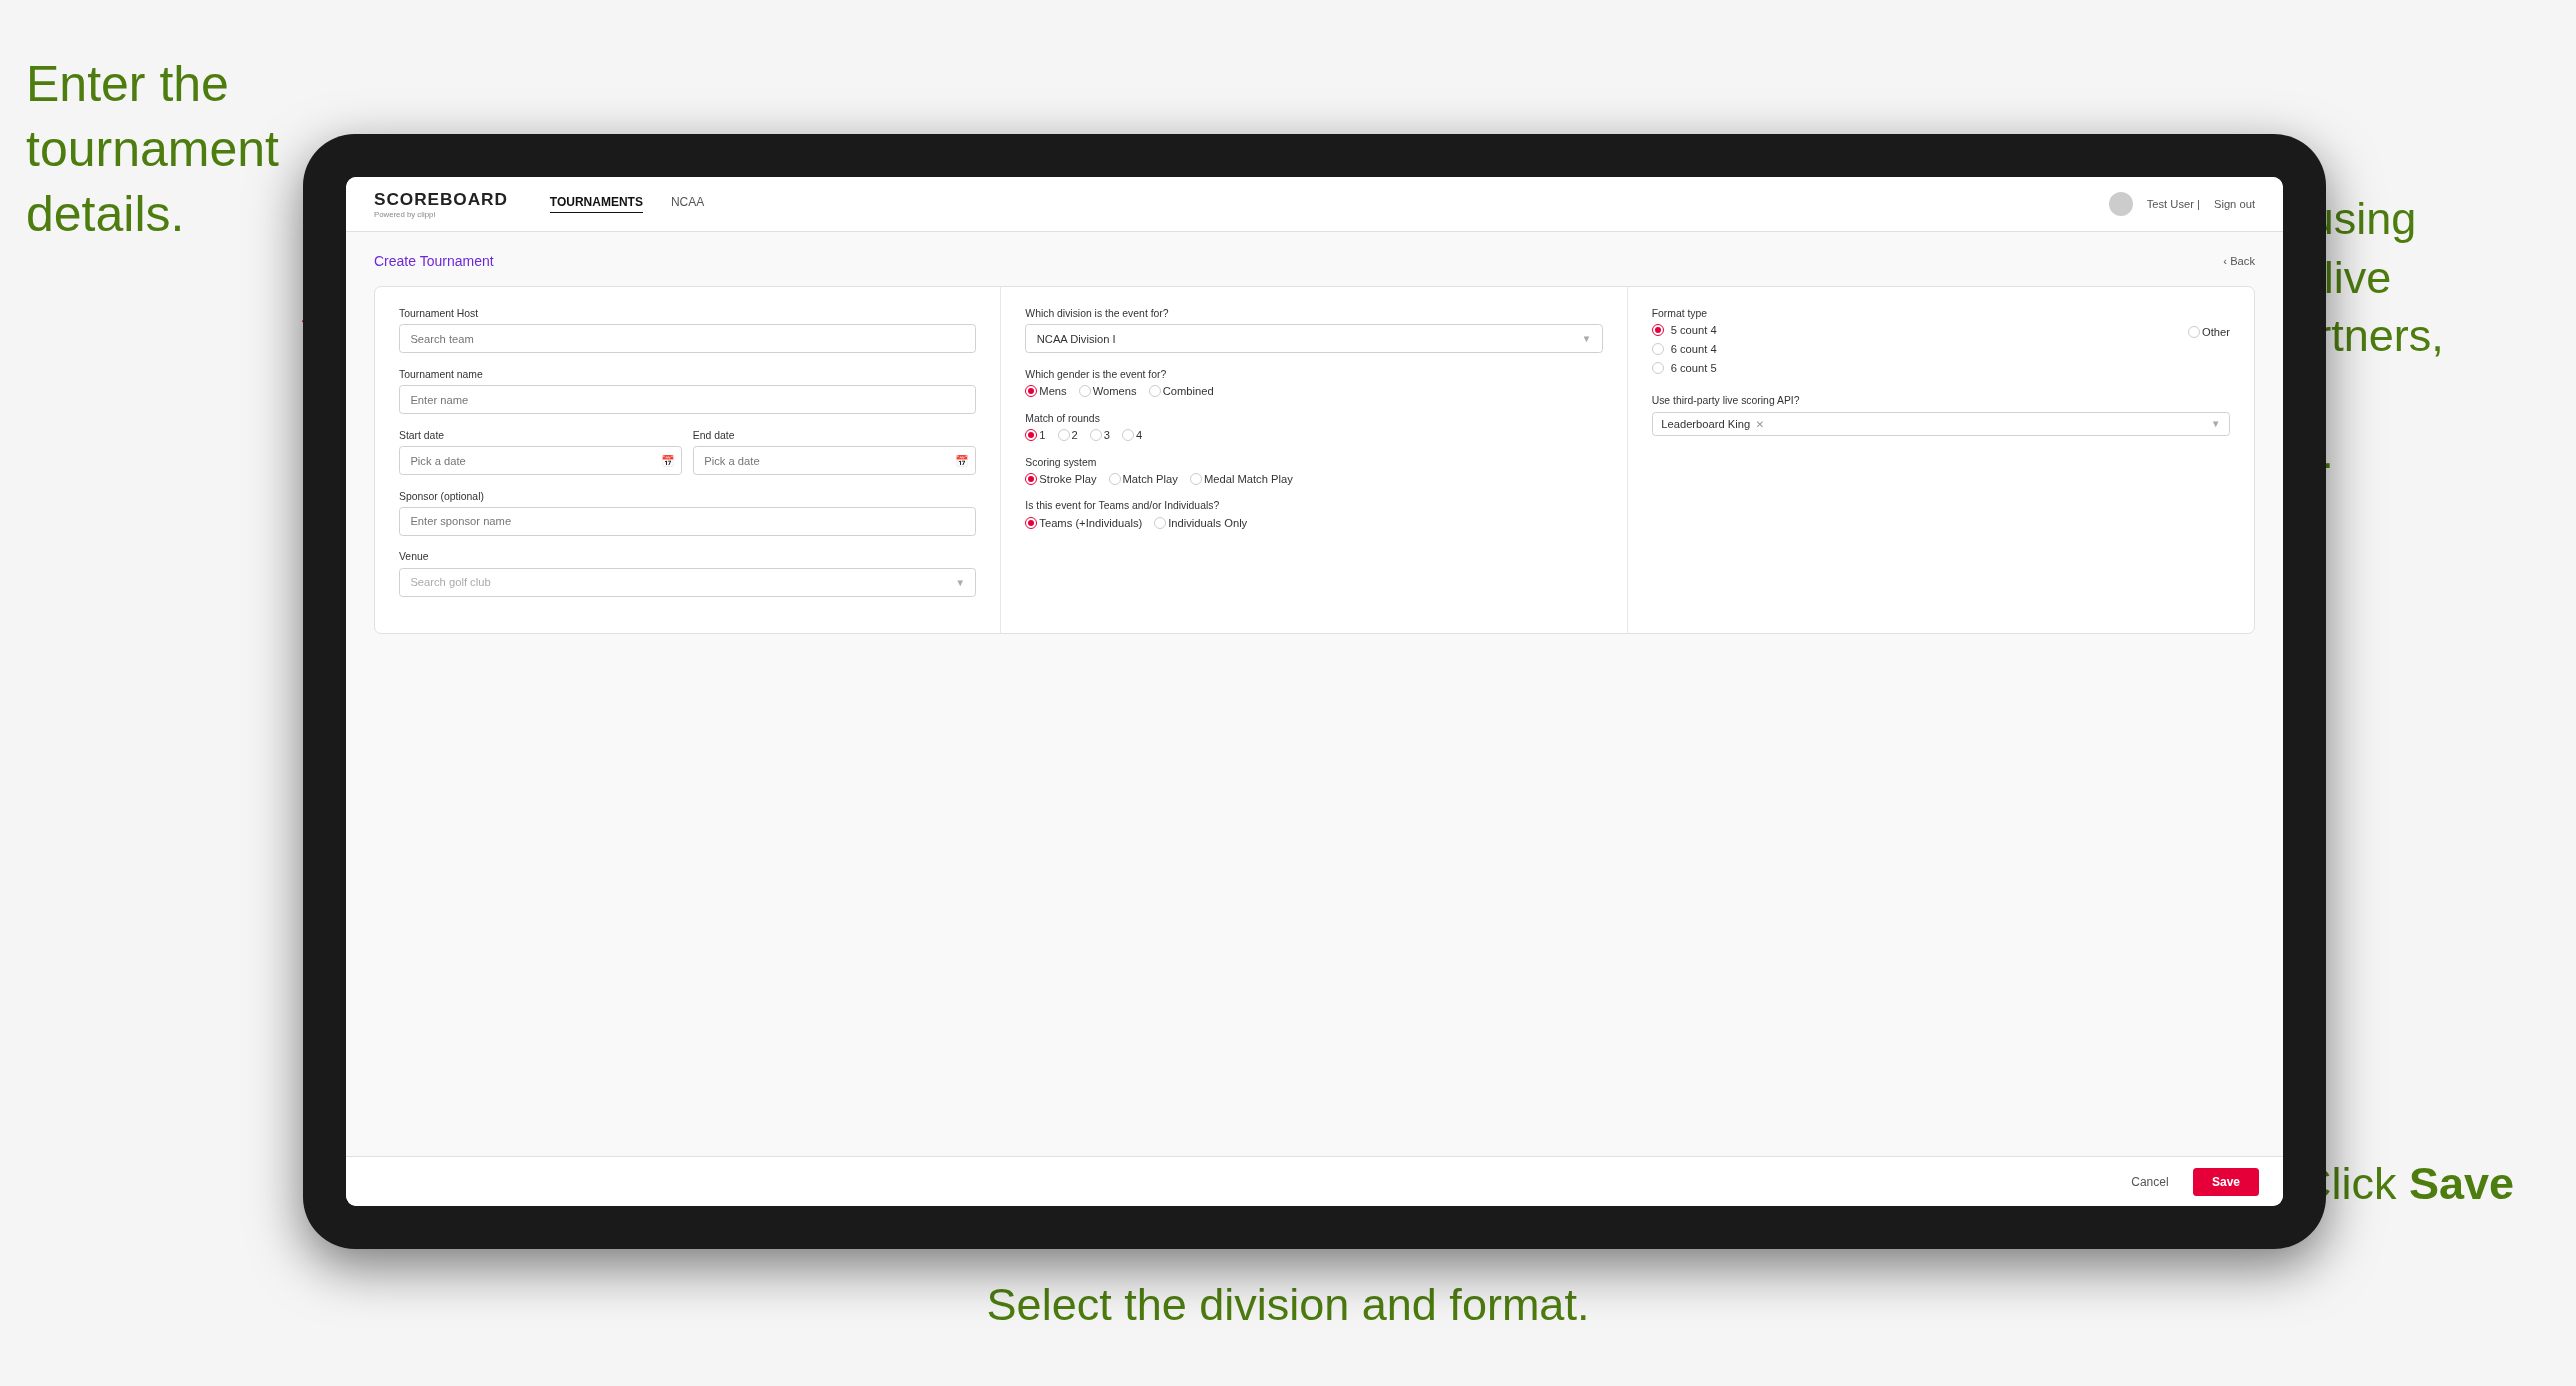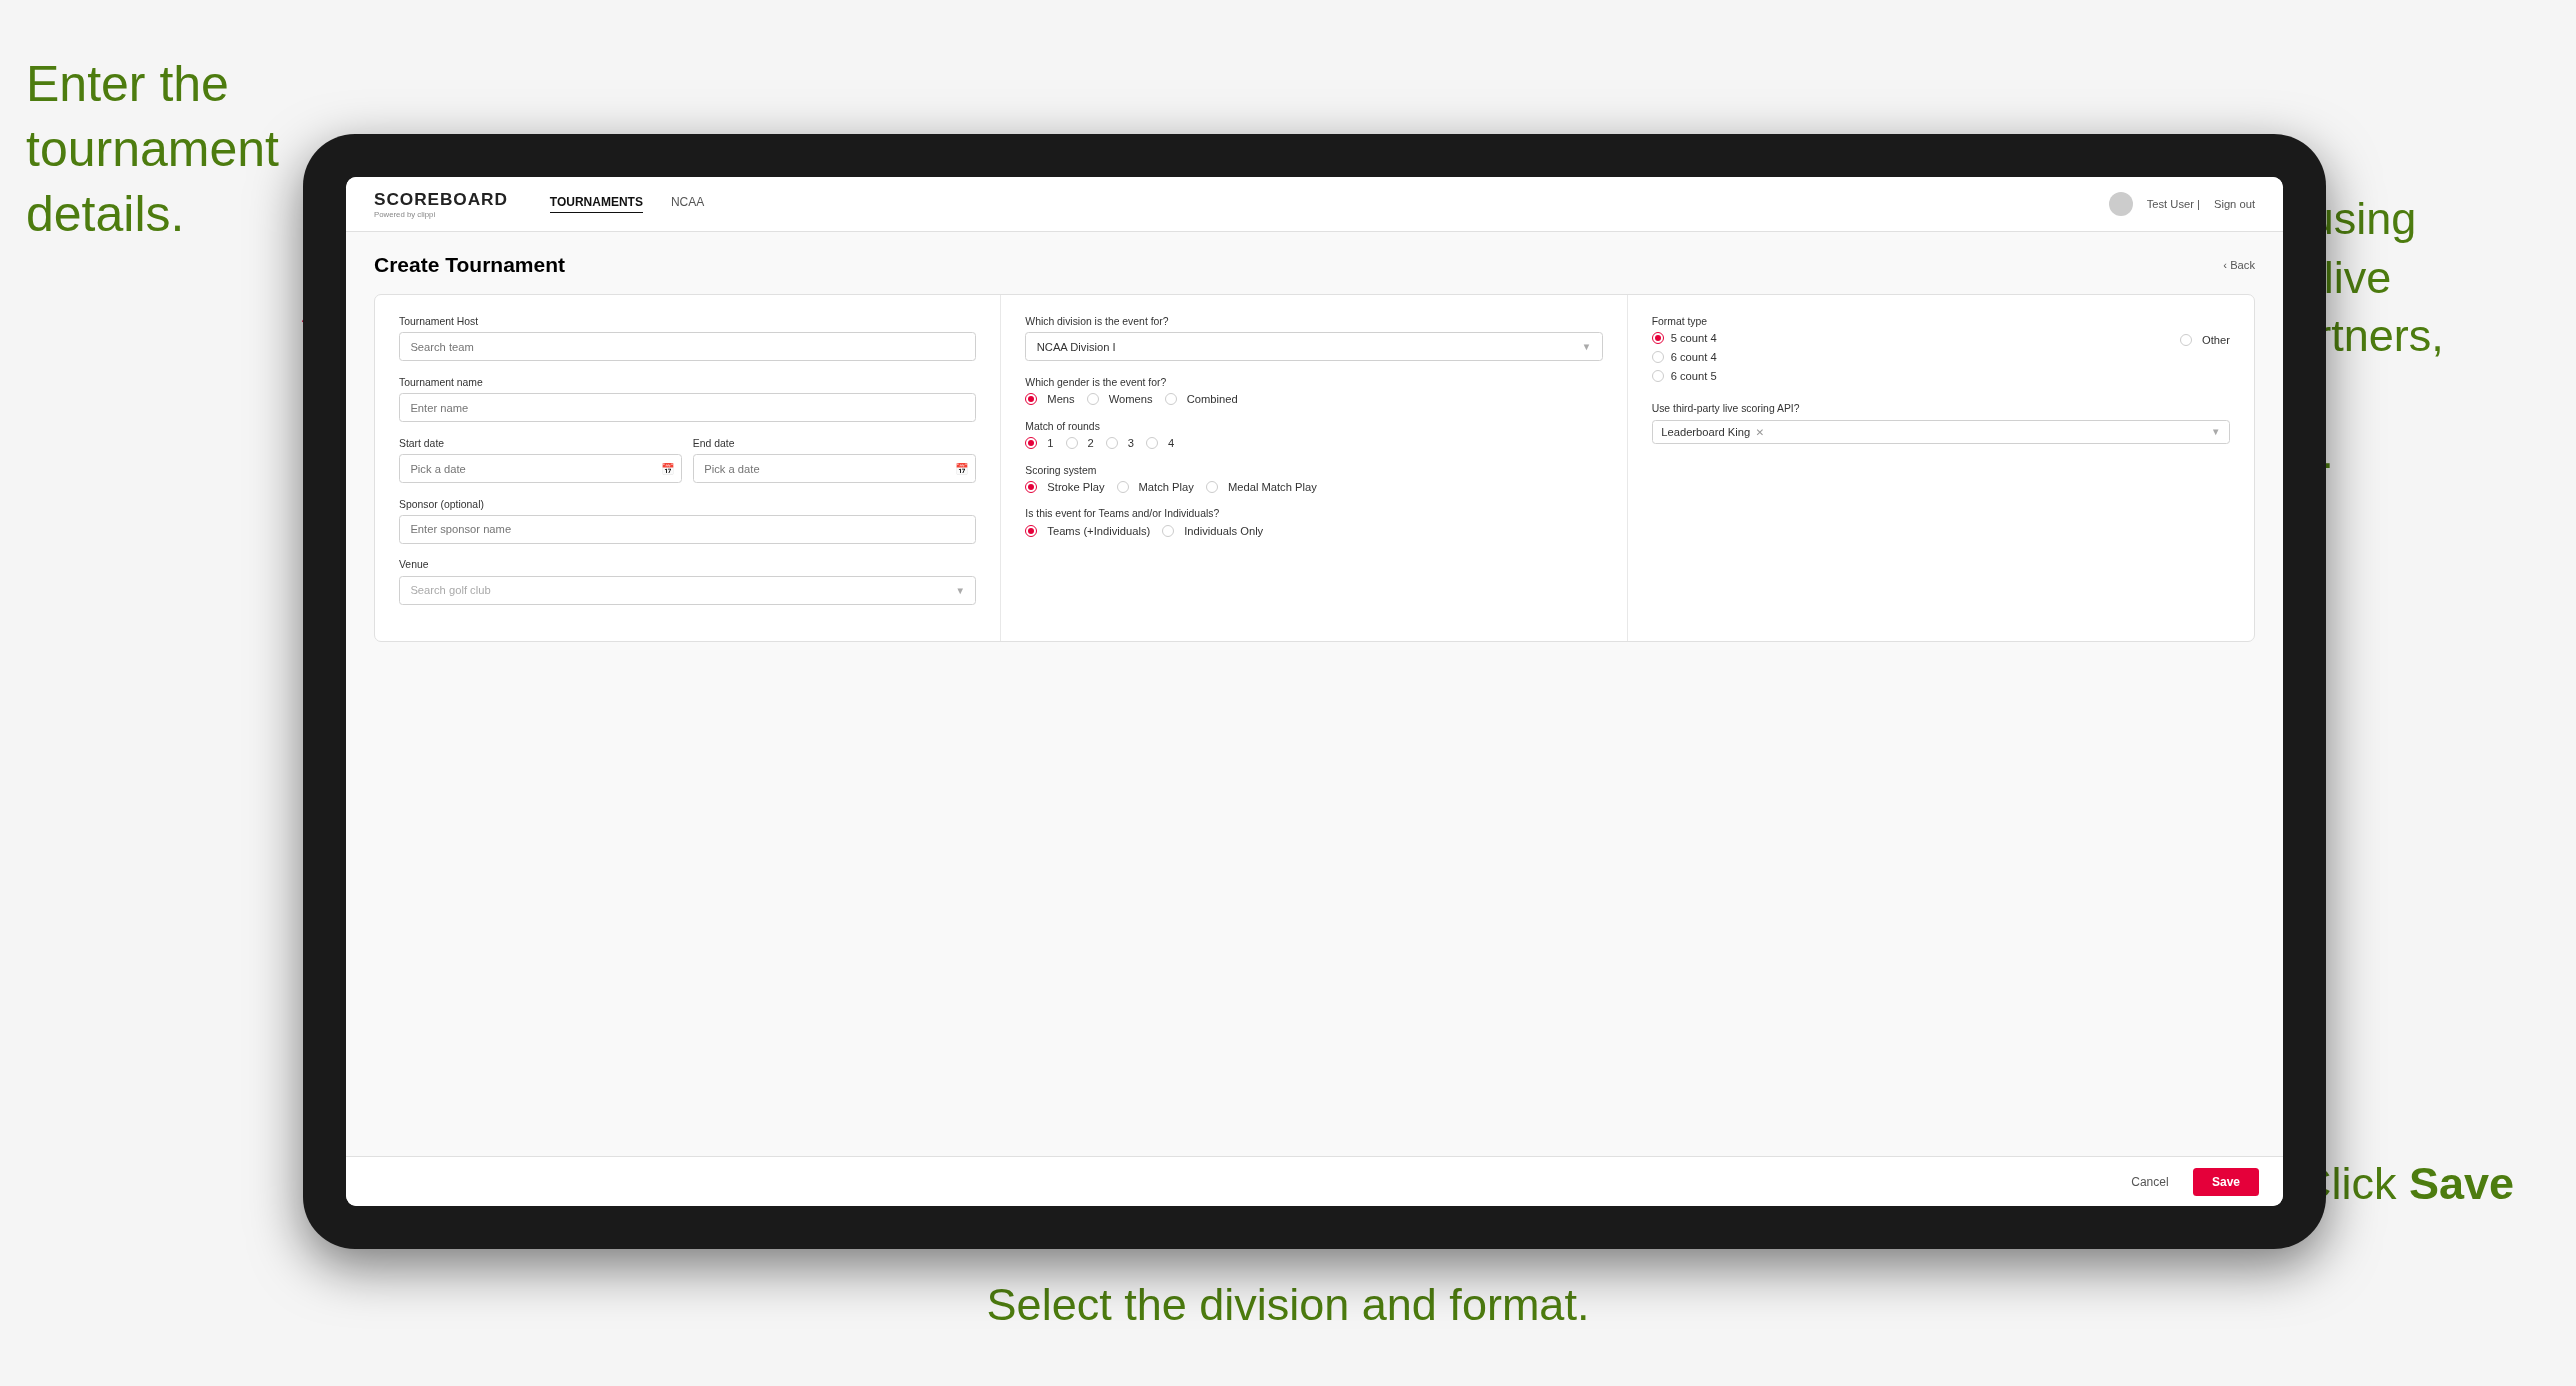--- a/index.html
+++ b/index.html
@@ -134,23 +134,23 @@
     }
 
     
     .page-header {
       display: flex;
       align-items: center;
       justify-content: space-between;
       margin-bottom: 17.3px;
     }
     .page-title {
-      font-size: 21px;
-      font-weight: 700;
-      color: #000000;
+      font-size: 14px;
+      font-weight: 400;
+      color: #6d28d9;
     }
     .back-btn {
       font-size: 11.2px;
       color: #555;
       cursor: pointer;
     }
     .back-btn::before {
       content: '‹ ';
     }
 
@@ -267,21 +267,21 @@
     
     .radio-group {
       display: flex;
       gap: 12px;
       align-items: center;
       flex-wrap: wrap;
     }
     .radio-item {
       display: flex;
       align-items: center;
-      gap: 10px;
+      gap: 2px;
       font-size: 11.2px;
       color: #333;
       cursor: pointer;
     }
     .radio-circle {
       width: 12px;
       height: 12px;
       border-radius: 50%;
       border: 1.7px solid #ccc;
       display: inline-flex;

